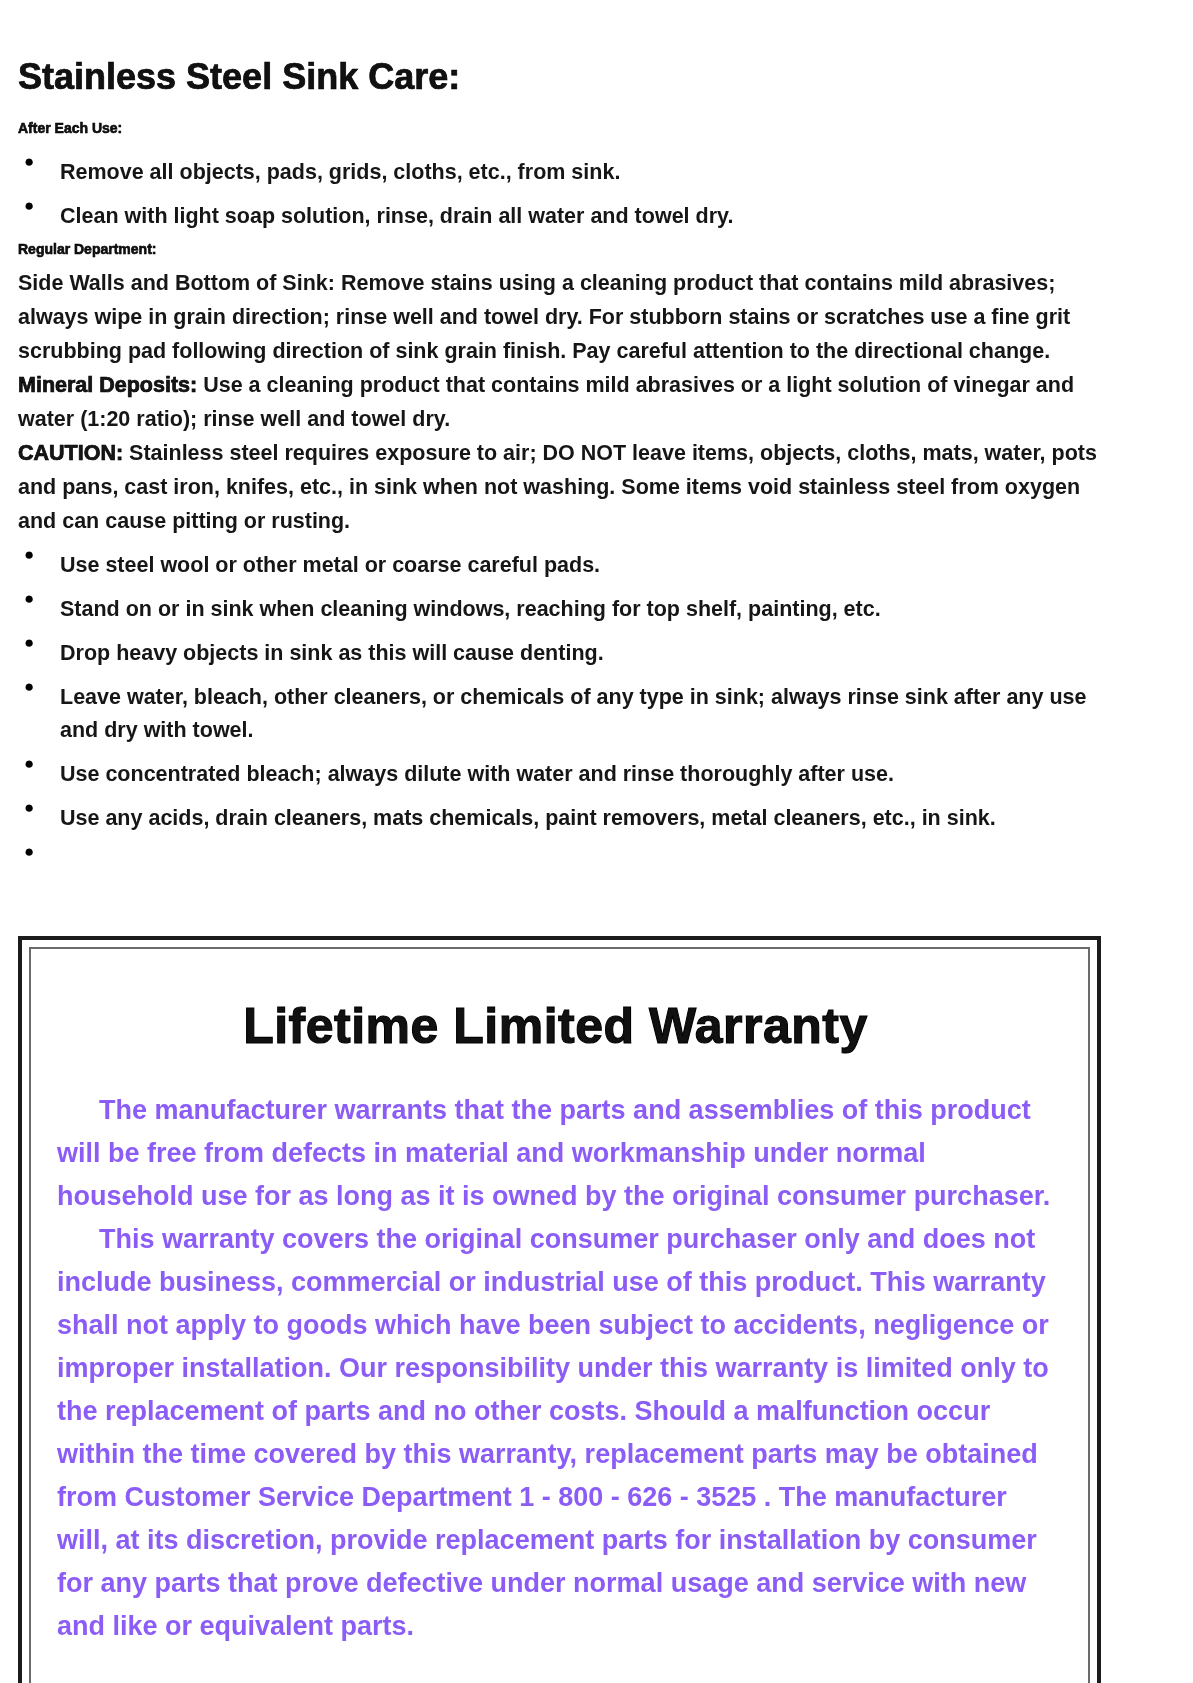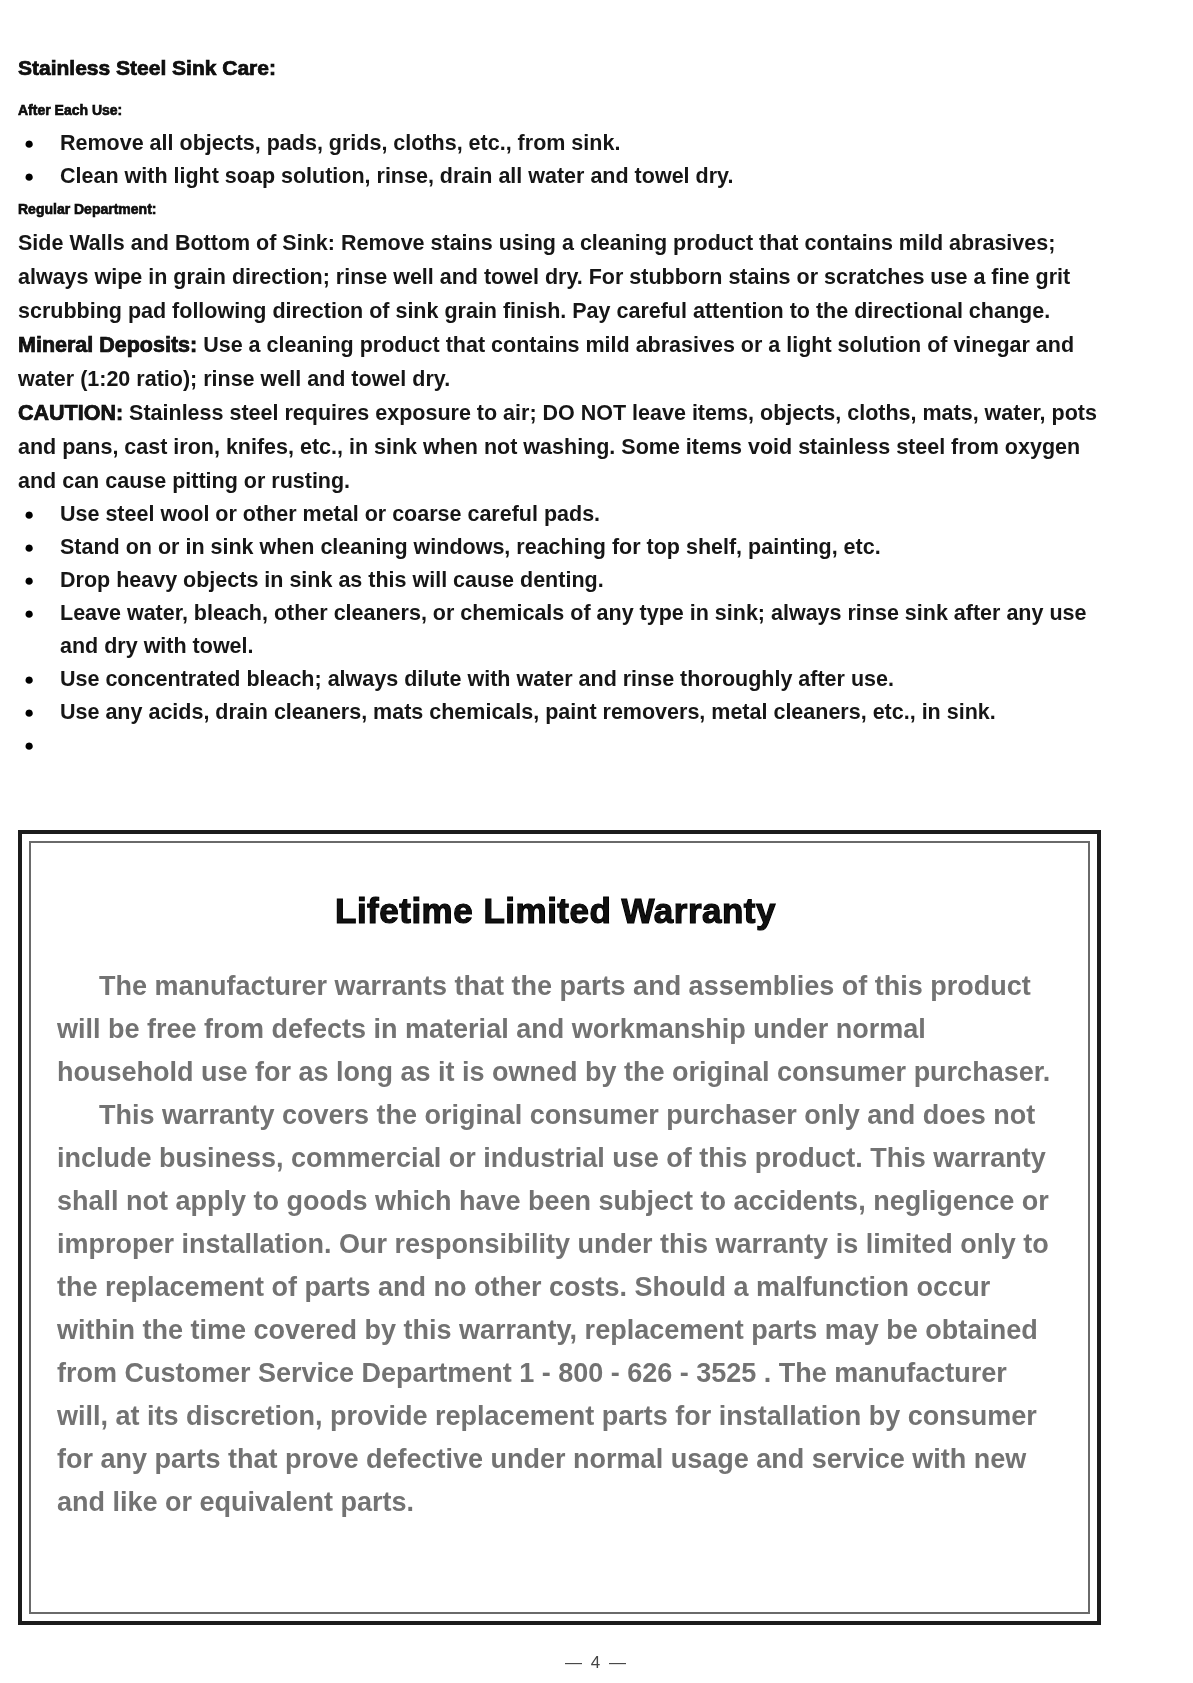--- a/index.html
+++ b/index.html
@@ -10,21 +10,21 @@
     font-family: "Liberation Sans", sans-serif;
     color: #111;
     position: relative;
   }
   .page {
     padding: 56px 92px 0 18px;
   }
 
   
   .care-title {
-    font-size: 21px;
+    font-size: 36px;
     font-weight: 700;
     -webkit-text-stroke: 0.7px #000;
     margin-bottom: 14px;
   }
   .sub-heading {
     font-size: 14px;
     font-weight: 700;
     -webkit-text-stroke: 0.6px #000;
     line-height: 33px;
   }
@@ -48,46 +48,47 @@
     flex: 0 0 20px;
     margin: 0 16px 0 6px;
     font-size: 17px;
     line-height: 33px;
     color: #000;
   }
   .bullet-text {
     font-size: 21.5px;
     font-weight: 700;
     color: #161616;
+    margin-top: 11px;
   }
 
   
   .warranty-outer {
     margin-top: 68px;
     border: 4px solid #1c1c1c;
     padding: 7px;
   }
   .warranty-inner {
     border: 2px solid #6a6a6a;
     padding: 34px 34px 88px 26px;
   }
   .warranty-title {
     text-align: center;
-    font-size: 35px;
+    font-size: 50px;
     font-weight: 700;
     -webkit-text-stroke: 1.1px #000;
     letter-spacing: 0.5px;
     color: #111;
     margin: 14px 0 34px 0;
   }
   .warranty-paragraph {
     font-size: 27px;
     font-weight: 700;
     line-height: 43px;
-    color: #737373;
+    color: #8b5cf6;
     text-indent: 42px;
   }
 
   
   .page-footer {
     position: absolute;
     bottom: 10px;
     left: 0;
     width: 100%;
     text-align: center;

